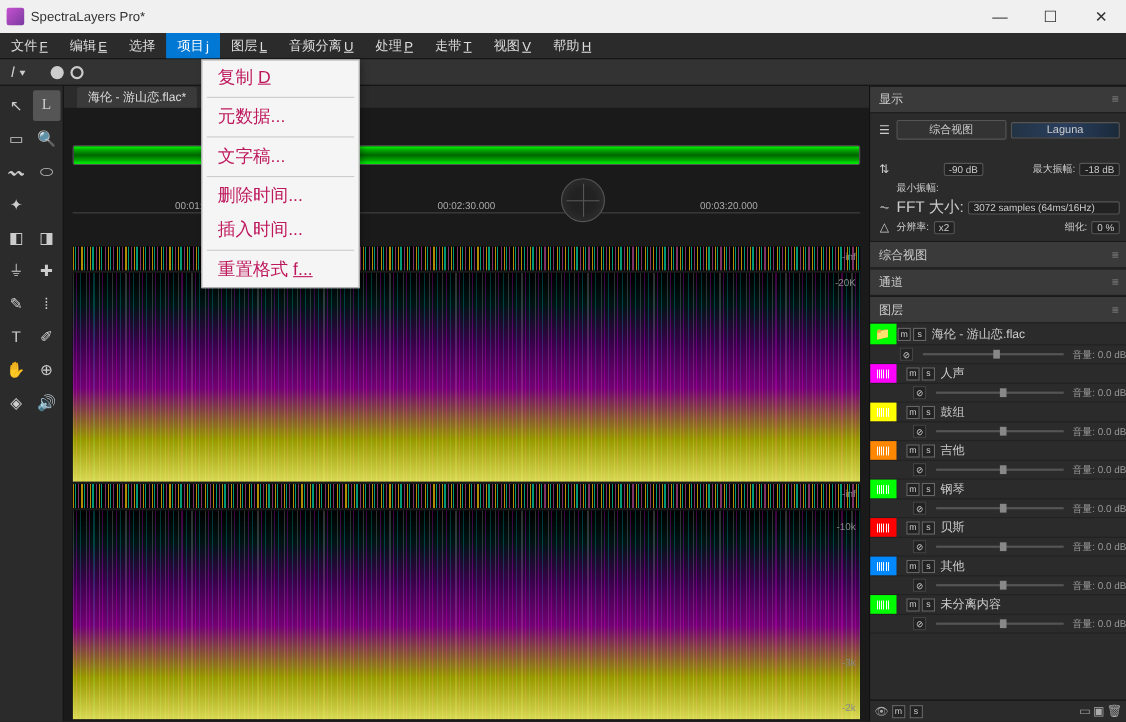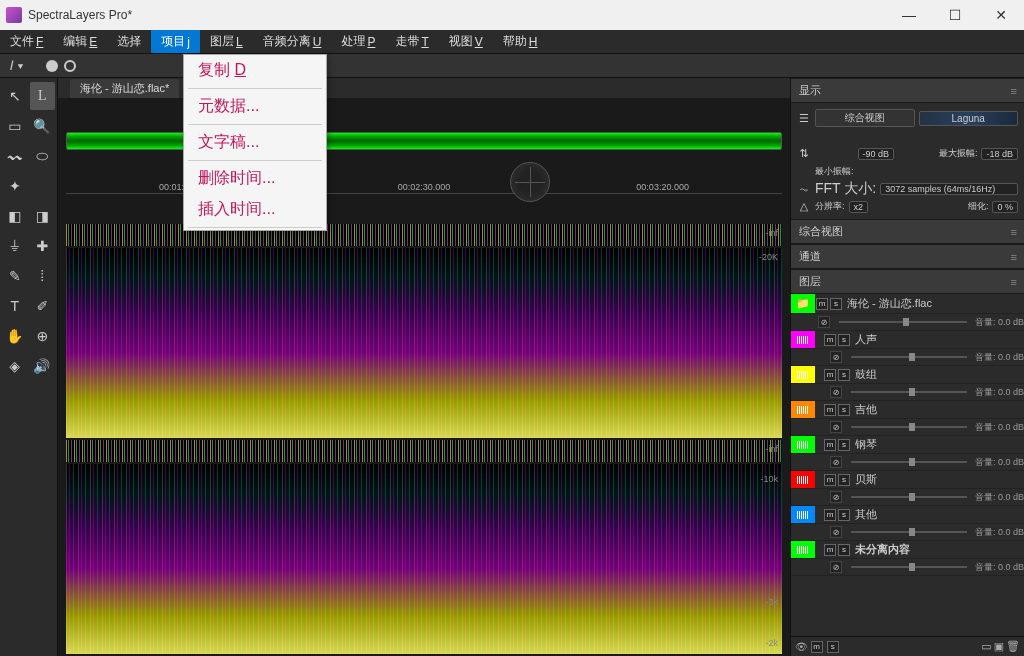--- a/index.html
+++ b/index.html
@@ -115,20 +115,21 @@
 <div class="dropdown" id="dropdown">
     <div class="ditem">复制 <u>D</u></div>
     <div class="dsep"></div>
     <div class="ditem">元数据...</div>
     <div class="dsep"></div>
     <div class="ditem">文字稿...</div>
     <div class="dsep"></div>
     <div class="ditem">删除时间...</div>
     <div class="ditem">插入时间...</div>
     <div class="dsep"></div>
+    <div class="ditem">重置格式 <u>f...</u></div>
   </div>
 
 <div class="main">
 
   <div class="left-tools">
     <div class="ltool">↖</div>
     <div class="ltool sel" style="font-family:serif;">L</div>
     <div class="ltool">▭</div>
     <div class="ltool">🔍</div>
     <div class="ltool">〰</div>
@@ -331,21 +332,21 @@
      <div class="vol-slider"></div>
      <span class="vol-label">音量: 0.0 dB</span>
    </div>
    <div class="layer-row sub">
      <div class="layer-color" style="background:#00ff00">
             <div class="wave-ic"></div>
           </div>
      <span style="width:8px;"></span>
      <span class="ms-box">m</span>
      <span class="ms-box">s</span>
-     <span style="margin-left:4px;font-weight:bold;">未分离内容</span>
+     <span style="margin-left:4px;">未分离内容</span>
    </div>
    <div class="vol-row">
      <span style="width:8px;"></span>
      <span class="ms-box" style="border-color:#444;">⊘</span>
      <div class="vol-slider"></div>
      <span class="vol-label">音量: 0.0 dB</span>
    </div>
       </div>
 
     <div class="layer-toolbar">

